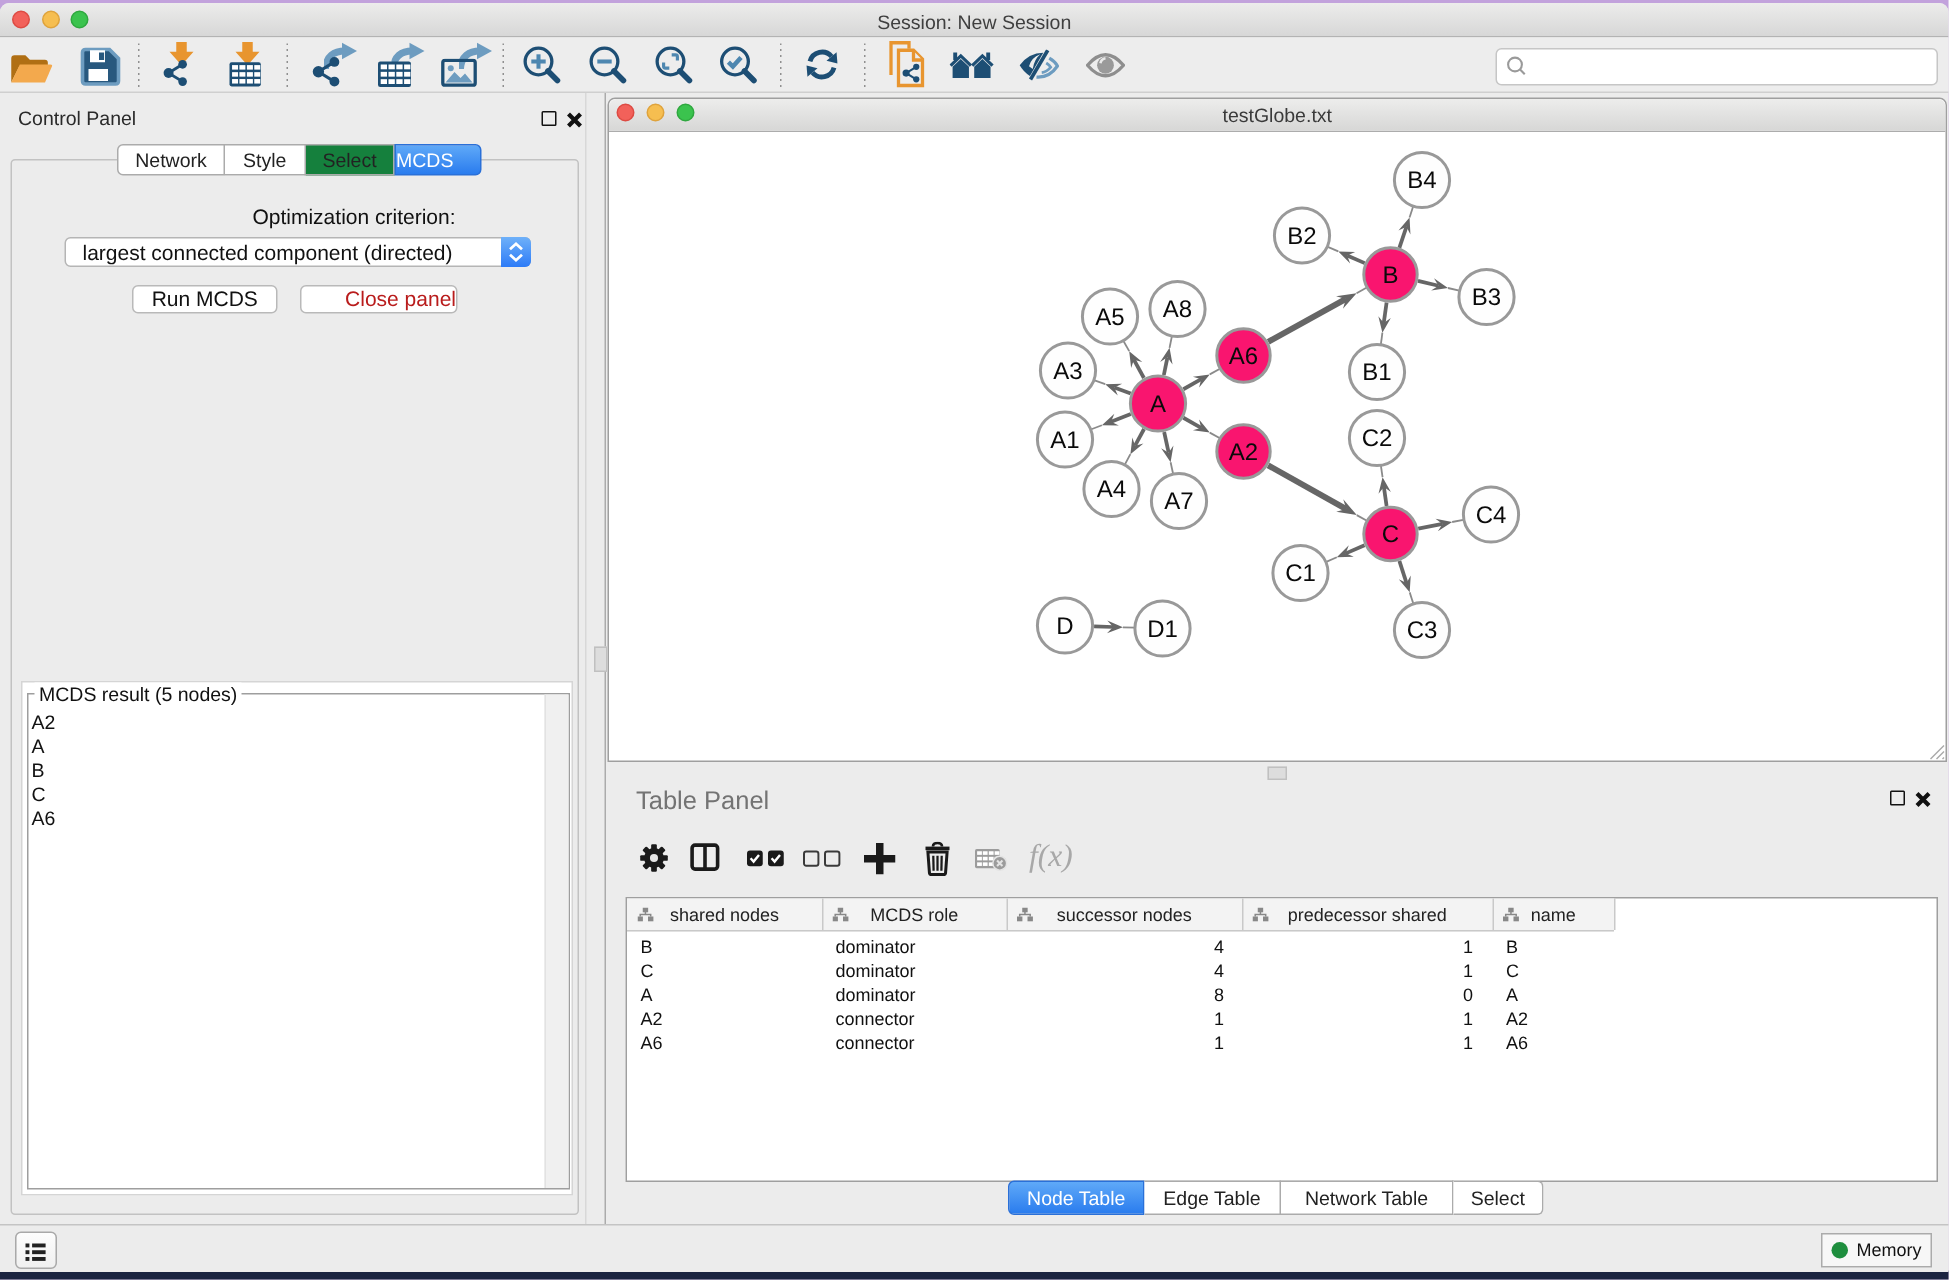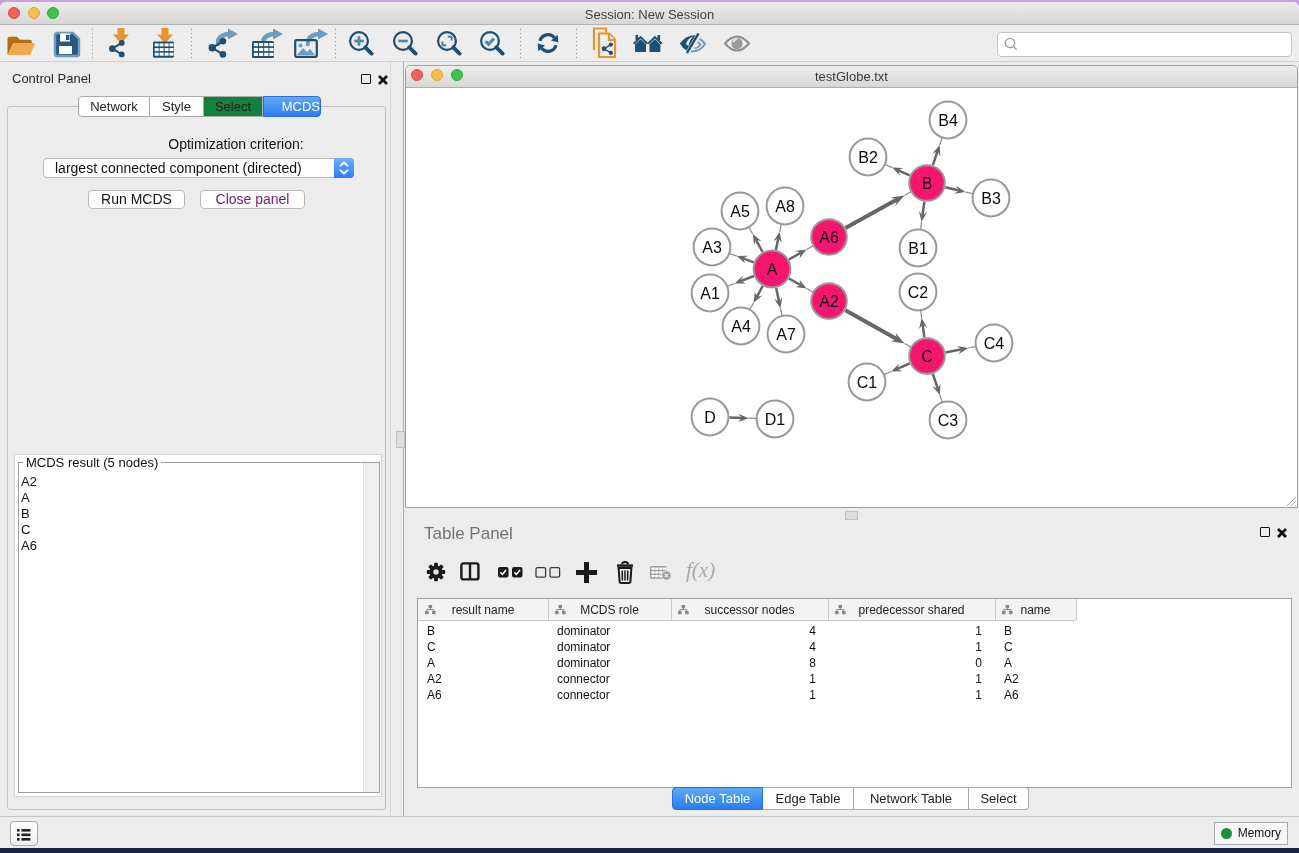--- a/index.html
+++ b/index.html
@@ -183,33 +183,33 @@
 <div style="position:absolute;left:390px;top:62px;width:0;height:754px;border-left:1px solid #D8D8D8"></div>
 <div style="position:absolute;left:12px;top:71px;font-size:13px;color:#2A2A2A">Control Panel</div>
 <div style="position:absolute;left:361px;top:74px;width:8px;height:8px;border:1.6px solid #111;border-radius:1px"></div>
 <svg style="position:absolute;left:377px;top:74px" width="12" height="12">
     <path d="M2,2 L10,10 M10,2 L2,10" stroke="#111" stroke-width="2.8"></path>
   </svg>
 <div style="position:absolute;left:7px;top:106px;width:379px;height:704px;box-sizing:border-box;border:1px solid #C2C2C2;border-radius:3px;background:#ECECEC"></div>
 <div style="position:absolute;left:78px;top:96px;width:72px;height:21px;box-sizing:border-box;background:#fff;color:#222;border:1px solid #ABABAB;border-radius:4px 0 0 4px;font-size:13px;text-align:center;line-height:20px">Network</div>
 <div style="position:absolute;left:150px;top:96px;width:54px;height:21px;box-sizing:border-box;background:#fff;color:#222;border:1px solid #ABABAB;border-left:none;font-size:13px;text-align:center;line-height:20px">Style</div>
 <div style="position:absolute;left:204px;top:96px;width:59px;height:21px;box-sizing:border-box;background:#15803d;color:#222;border:1px solid #ABABAB;border-left:none;font-size:13px;text-align:center;line-height:20px">Select</div>
-<div style="position:absolute;left:263px;top:96px;width:58px;height:21px;box-sizing:border-box;background:linear-gradient(#5FA9F8,#2A7CEE);color:#fff;border:1px solid #2A70D8;border-radius:0 4px 4px 0;font-size:13px;text-align:right;line-height:20px">MCDS</div>
+<div style="position:absolute;left:263px;top:96px;width:58px;height:21px;box-sizing:border-box;background:linear-gradient(#5FA9F8,#2A7CEE);color:#fff;border:1px solid #2A70D8;border-radius:0 4px 4px 0;font-size:13px;text-align:left;line-height:20px">MCDS</div>
 <div style="position:absolute;left:7px;top:136px;width:458px;text-align:center;font-size:14px;color:#111">Optimization criterion:</div>
 <div style="position:absolute;left:43px;top:158px;width:311px;height:20px;box-sizing:border-box;background:#fff;border:1px solid #B5B5B5;border-radius:4px"></div>
 <div style="position:absolute;left:55px;top:160px;font-size:14px;color:#111">largest connected component (directed)</div>
 <div style="position:absolute;left:334px;top:158px;width:20px;height:20px;background:linear-gradient(#6FB1F9,#2D7BF7);border-radius:0 4px 4px 0"></div>
 <svg style="position:absolute;left:336px;top:160px" width="16" height="16">
     <g stroke="#fff" stroke-width="1.8" fill="none">
       <path d="M4,6.2 L8,2.5 L12,6.2"></path>
       <path d="M4,9.8 L8,13.5 L12,9.8"></path>
     </g>
   </svg>
 <div style="position:absolute;left:88px;top:190px;width:97px;height:19px;box-sizing:border-box;background:#fff;border:1px solid #B9B9B9;border-radius:4px;font-size:14px;text-align:center;line-height:17px;color:#111">Run MCDS</div>
-<div style="position:absolute;left:200px;top:190px;width:105px;height:19px;box-sizing:border-box;background:#fff;border:1px solid #B9B9B9;border-radius:4px;font-size:14px;text-align:center;line-height:17px;color:#701a75">Close panel</div>
+<div style="position:absolute;left:200px;top:190px;width:105px;height:19px;box-sizing:border-box;background:#fff;border:1px solid #B9B9B9;border-radius:4px;font-size:14px;text-align:right;line-height:17px;color:#b91c1c">Close panel</div>
 <div style="position:absolute;left:14px;top:454px;width:368px;height:343px;background:#fff;border:1px solid #D5D5D5;box-sizing:border-box"></div>
 <div style="position:absolute;left:18px;top:462px;width:362px;height:331px;box-sizing:border-box;border:1px solid #9E9E9E"></div>
 <div style="position:absolute;left:23px;top:455px;background:#fff;padding:0 3px;font-size:13px;color:#111">MCDS result (5 nodes)</div>
 <div style="position:absolute;left:21px;top:474px;font-size:13px;color:#111;line-height:16px">
     <div style="height:16px">A2</div>
     <div style="height:16px">A</div>
     <div style="height:16px">B</div>
     <div style="height:16px">C</div>
     <div style="height:16px">A6</div>
   </div>
@@ -387,21 +387,21 @@
     <rect x="1.4" y="10.9" width="3.2" height="2.4" fill="#fff"></rect>
     <rect x="5.2" y="10.9" width="3.2" height="2.4" fill="#fff"></rect>
     <rect x="9.2" y="10.9" width="3.2" height="2.4" fill="#fff"></rect>
     <rect x="13.1" y="10.9" width="3.2" height="2.4" fill="#fff"></rect>
     <circle cx="16.5" cy="11.5" r="4.6" fill="#9C9C9C" stroke="#E4E4E4" stroke-width="1"></circle>
     <path d="M14.7,9.7 l3.6,3.6 M18.3,9.7 l-3.6,3.6" stroke="#E4E4E4" stroke-width="1.4"></path>
   </svg>
 <div style="position:absolute;left:686px;top:558px;font-family:'Liberation Serif',serif;font-style:italic;font-size:21px;color:#A8A8A8">f(x)</div>
 <div style="position:absolute;left:417px;top:598px;width:873px;height:188px;background:#fff;border:1px solid #9F9F9F"></div>
 <div style="position:absolute;left:418px;top:599px;width:658px;height:21px;background:#F3F3F3;border-bottom:1px solid #C9C9C9"></div>
-<div style="position:absolute;left:418px;top:603px;width:130px;text-align:center;font-size:12px;color:#222">result name</div>
+<div style="position:absolute;left:418px;top:603px;width:130px;text-align:center;font-size:12px;color:#222">shared nodes</div>
 <svg style="position:absolute;left:425px;top:605px" width="11" height="10">
     <g fill="#888">
       <rect x="3.5" y="0" width="3.6" height="3.2"></rect>
       <rect x="0" y="6" width="3.6" height="3.2"></rect>
       <rect x="7" y="6" width="3.6" height="3.2"></rect>
     </g>
     <path d="M5.3,3 v2 M1.8,6 v-1.4 h7 V6" stroke="#888" stroke-width="1" fill="none"></path>
   </svg>
 <div style="position:absolute;left:548px;top:599px;height:21px;border-left:1px solid #C9C9C9"></div>
 <div style="position:absolute;left:548px;top:603px;width:123px;text-align:center;font-size:12px;color:#222">MCDS role</div>

